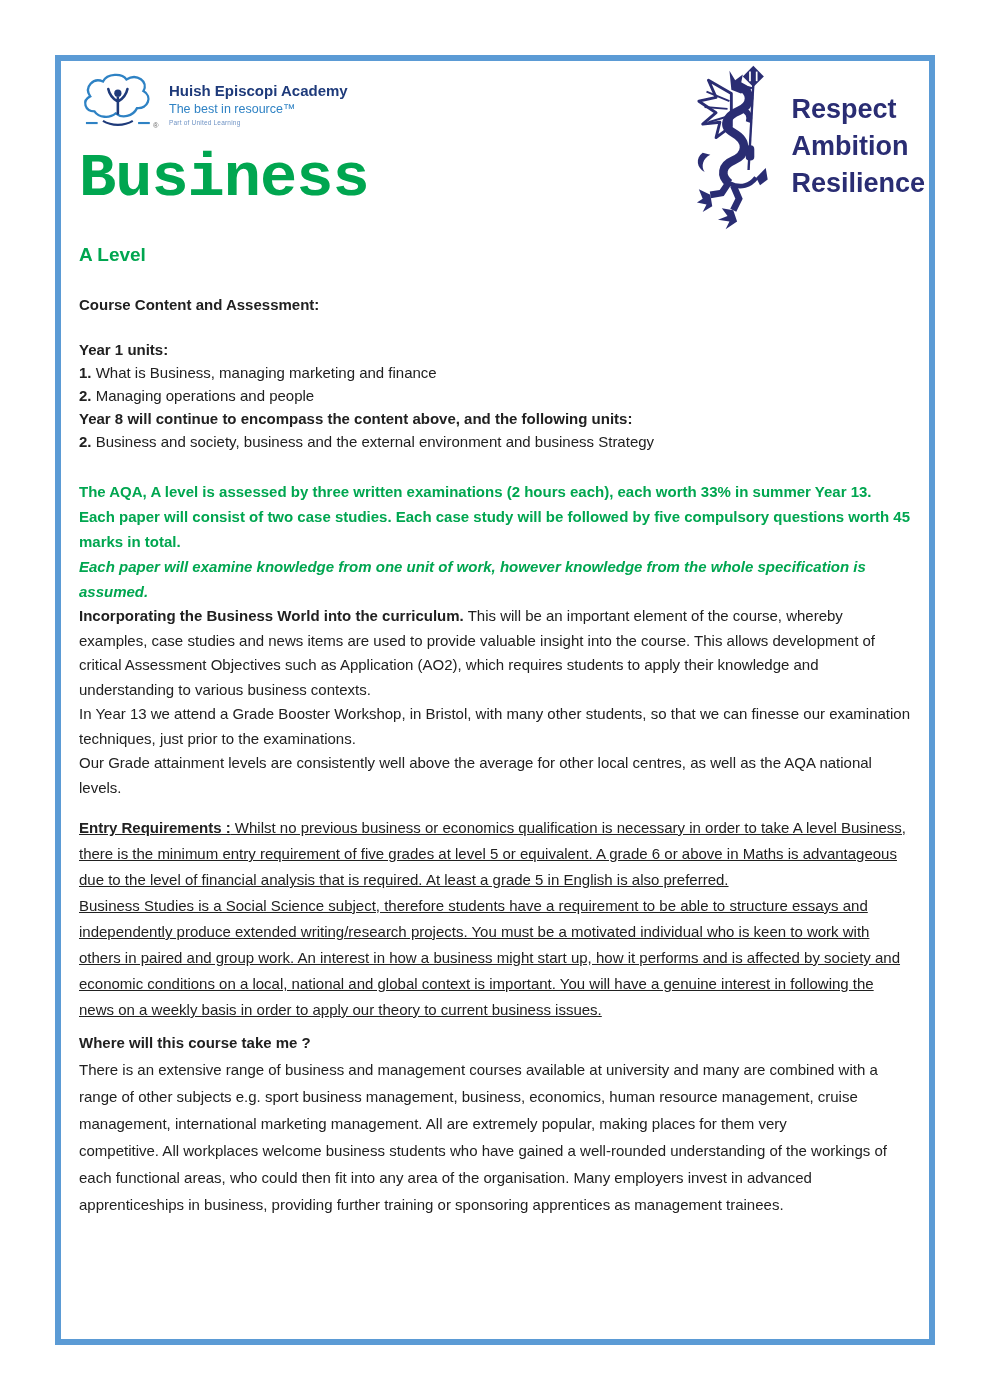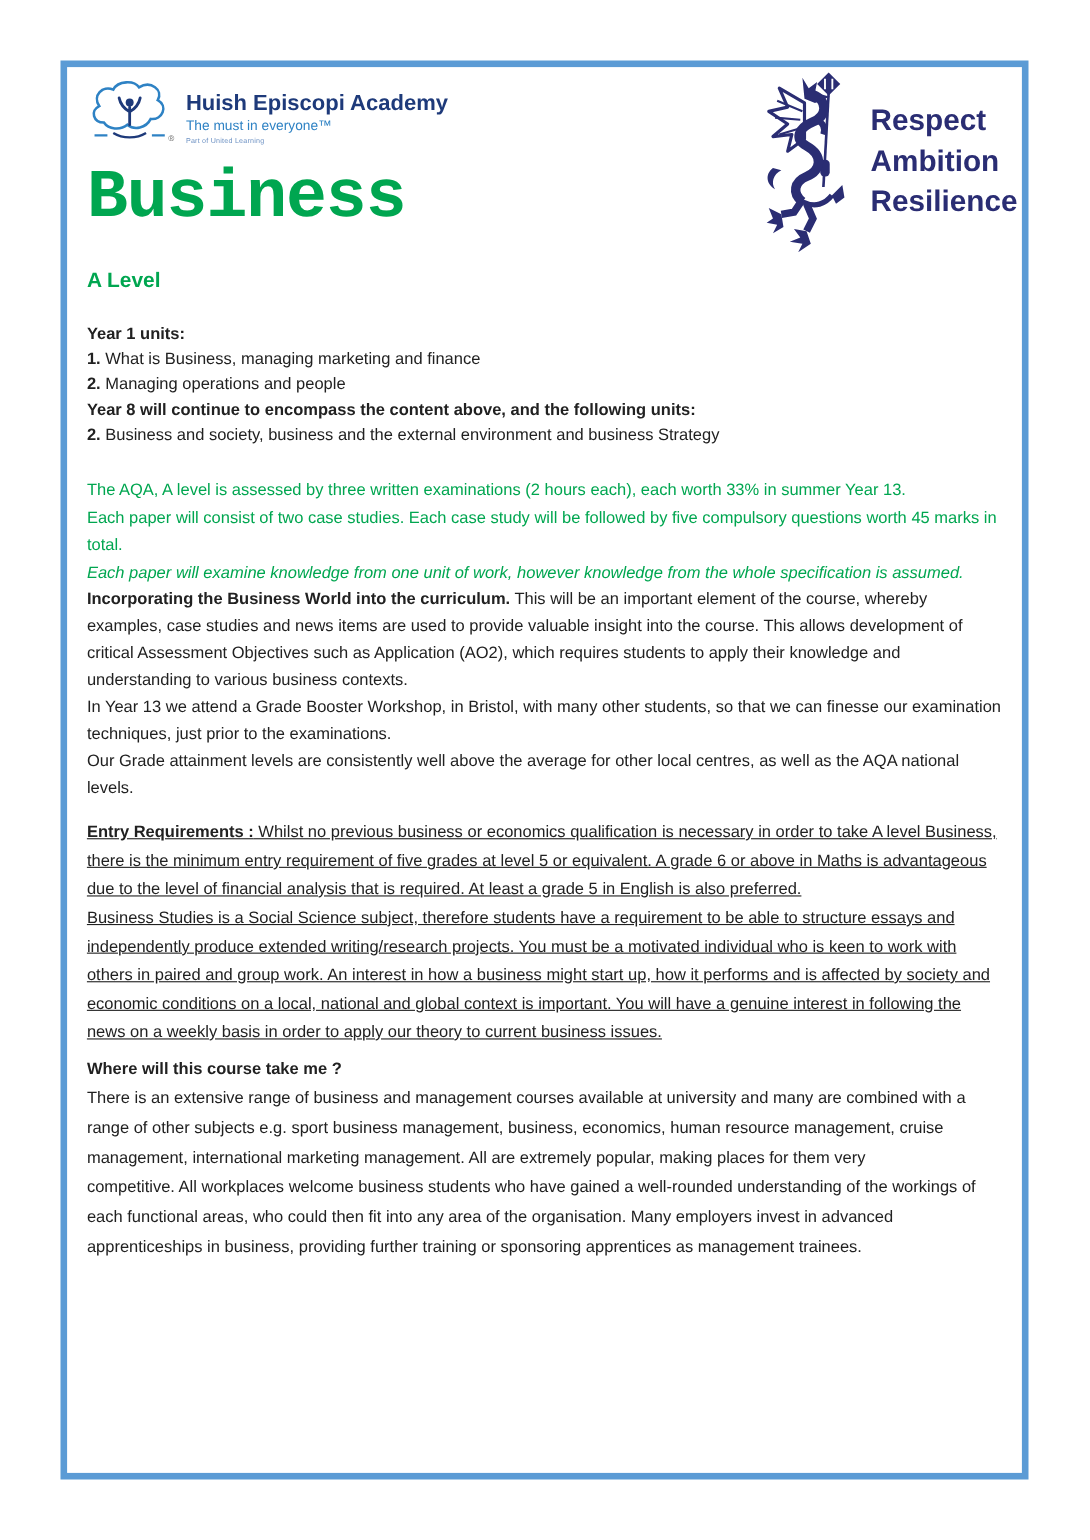--- a/index.html
+++ b/index.html
@@ -10,21 +10,21 @@
   }
   .frame{
     position:absolute;left:55px;top:55px;width:880px;height:1290px;
     border:6px solid #5b9bd5;box-sizing:border-box;background:#ffffff;
   }
   .content{padding:12px 18px 0 18px;position:relative;}
 
   
   .academy{display:flex;align-items:flex-start;gap:8px;}
   .academy-text{padding-top:10px;line-height:1.1;}
-  .academy-name{font-size:20px;font-weight:700;color:#1e3a7a;}
+  .academy-name{font-size:15px;font-weight:700;color:#1e3a7a;}
   .academy-tagline{font-size:12.5px;color:#2e82c4;margin-top:3px;}
   .academy-sub{font-size:6.5px;color:#6f93c4;margin-top:3px;letter-spacing:.2px;}
 
   .page-title{
     font-size:62px;font-weight:800;color:#00a650;letter-spacing:-1px;
     margin:4px 0 0 0;line-height:64px;font-family:Liberation Mono, monospace;
   }
   .page-subtitle{
     font-size:19px;font-weight:700;color:#00a650;margin:30px 0 0 0;line-height:28px;
   }
@@ -33,21 +33,21 @@
   .crest{position:absolute;top:2px;right:4px;display:flex;align-items:flex-start;gap:8px;}
   .values{padding-top:28px;}
   .value-line{font-size:27px;font-weight:700;color:#2a2d73;line-height:37px;white-space:nowrap;}
 
   
   .para{font-size:15px;margin:0;}
   .b{font-weight:700;}
   .sec-course{margin-top:24px;line-height:23px;font-weight:700;}
   .sec-units{margin-top:22px;}
   .sec-units .para{line-height:23px;}
-  .sec-assessment{margin-top:26px;color:#00a650;font-weight:400;}
+  .sec-assessment{margin-top:26px;color:#00a650;font-weight:700;}
   .sec-assessment .para{line-height:25px;}
   .sec-assessment .italic{font-style:italic;}
   .sec-curriculum .para{line-height:24.5px;}
   .sec-entry{margin-top:15px;}
   .sec-entry .para{line-height:26px;text-decoration:underline;}
   .sec-dest{margin-top:6px;}
   .sec-dest .heading{font-weight:700;line-height:26px;}
   .sec-dest .para{line-height:27px;}
 </style>
 </head>
@@ -92,28 +92,31 @@
           <circle cx="36" cy="19" r="3.4" fill="#1e3a7a"></circle>
           <path d="M36,23 L36,38 M36,27 C31,24 28,20 27,15 M36,27 C41,24 44,20 45,15" stroke="#1e3a7a" stroke-width="2.4" fill="none" stroke-linecap="round"></path>
           <path d="M22,45 C30,50 42,50 50,45" stroke="#1e3a7a" stroke-width="2" fill="none"></path>
           <line x1="6" y1="47" x2="17" y2="47" stroke="#2e82c4" stroke-width="2"></line>
           <line x1="55" y1="47" x2="66" y2="47" stroke="#2e82c4" stroke-width="2"></line>
           <text x="69" y="52" font-size="7" fill="#666666">®</text>
         </svg>
       </span>
       <div class="academy-text">
         <div class="academy-name">Huish Episcopi Academy</div>
-        <div class="academy-tagline">The must in everyone™</div>
+        <div class="academy-tagline">The best in resource™</div>
         <div class="academy-sub">Part of United Learning</div>
       </div>
     </div>
 
     <h1 class="page-title">Business</h1>
     <h2 class="page-subtitle">A Level</h2>
 
+    <div class="sec-course">
+      <span class="para b">Course Content and Assessment:</span>
+    </div>
 
     <div class="sec-units">
       <p class="para b">Year 1 units:</p>
       <p class="para"><span class="b">1.</span><span> What is Business, managing marketing and finance</span></p>
       <p class="para"><span class="b">2.</span><span> Managing operations and people</span></p>
       <p class="para b">Year 8 will continue to encompass the content above, and the following units:</p>
       <p class="para"><span class="b">2.</span><span> Business and society, business and the external environment and business Strategy</span></p>
     </div>
 
     <div class="sec-assessment">

